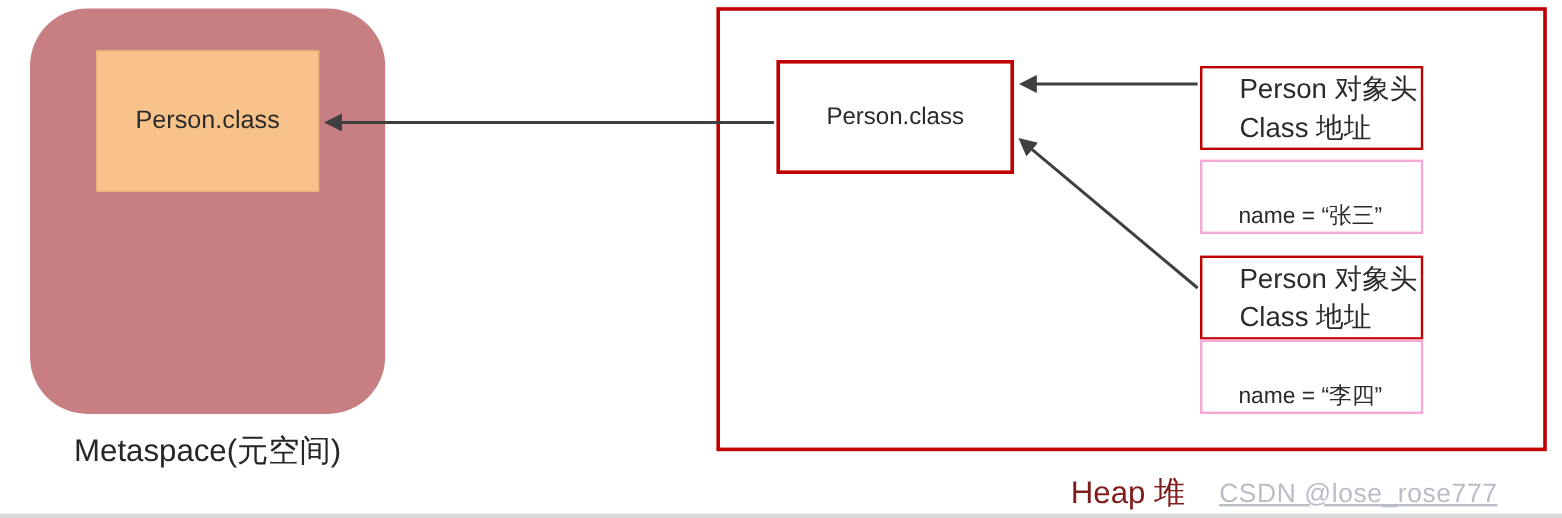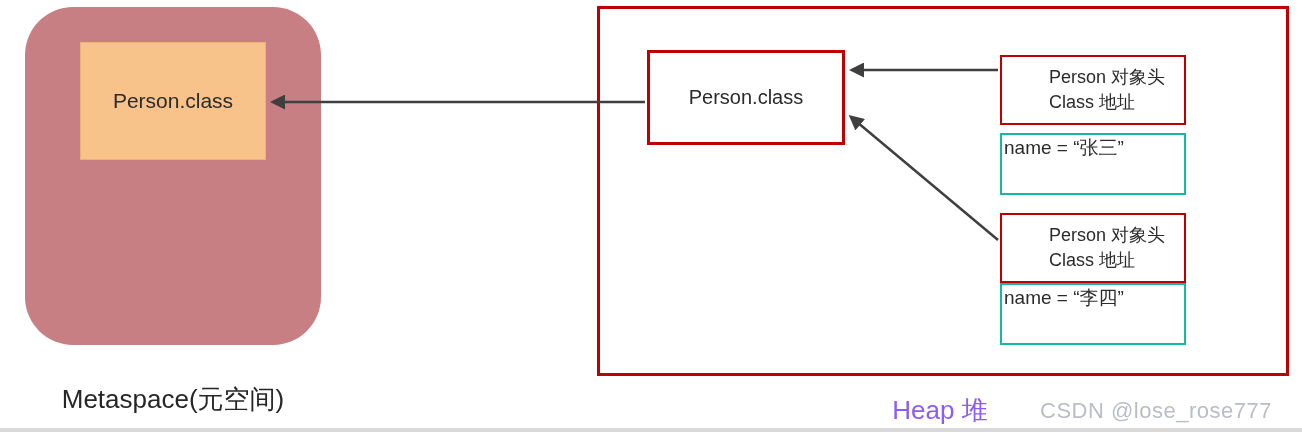--- a/index.html
+++ b/index.html
@@ -27,34 +27,33 @@
     align-items: center; justify-content: center;
     gap: 20px;
     font-size: 21px;
     color: #2b2b2b;
   }
   .metaspace-label {
     left: 25px; top: 358px; width: 296px;
     text-align: center;
     font-size: 26px;
     color: #262626;
-    margin-top: 24px;
   }
 
   
   .heap-region {
     left: 597px; top: 6px; width: 692px; height: 370px;
     border: 3px solid #c00000;
     background: #ffffff;
   }
   .heap-label {
     left: 830px; top: 393px; width: 220px;
     text-align: center;
     font-size: 26px;
-    color: #8b5cf6;
+    color: #7f1d1d;
   }
 
   .class-object-box {
     left: 647px; top: 50px; width: 198px; height: 95px;
     border: 3px solid #c00000;
     background: #ffffff;
     display: flex; align-items: center; justify-content: center;
   }
   .class-object-box .inner {
     text-align: left;
@@ -63,48 +62,49 @@
   }
 
   .obj-header-box {
     width: 186px; height: 70px; left: 1000px;
     border: 2px solid #c00000;
     background: #ffffff;
     display: flex; align-items: center; justify-content: center;
   }
   .obj-header-box .inner {
     text-align: left;
-    font-size: 18px;
+    font-size: 23px;
     line-height: 1.4;
     margin-left: 28px;
   }
   .obj-field-box {
     width: 186px; height: 62px; left: 1000px;
-    border: 2px solid #14b8a6;
+    border: 2px solid #f9a8d4;
     background: #ffffff;
-    display: flex; align-items: flex-start;
-    padding-left: 2px;
+    display: flex; align-items: flex-end;
+    padding-left: 30px;
     font-size: 19px;
   }
   .obj1-header { top: 55px; }
   .obj1-field  { top: 133px; }
   .obj2-header { top: 213px; }
   .obj2-field  { top: 283px; }
 
   .arrow-layer {
     left: 0; top: 0; width: 1302px; height: 432px;
     pointer-events: none;
   }
 
   .watermark {
-    left: 1040px; top: 398px;
+    left: 1016px; top: 398px;
     font-size: 22px;
     color: #b9bdc6;
     letter-spacing: 0.5px;
     white-space: nowrap;
+    text-decoration: underline;
   }
   .bottom-strip {
     left: 0; top: 428px; width: 1302px; height: 4px;
     background: #d9d9d9;
   }
 </style>
 </head>
 <body>
 
 <div class="abs metaspace-region"></div>

